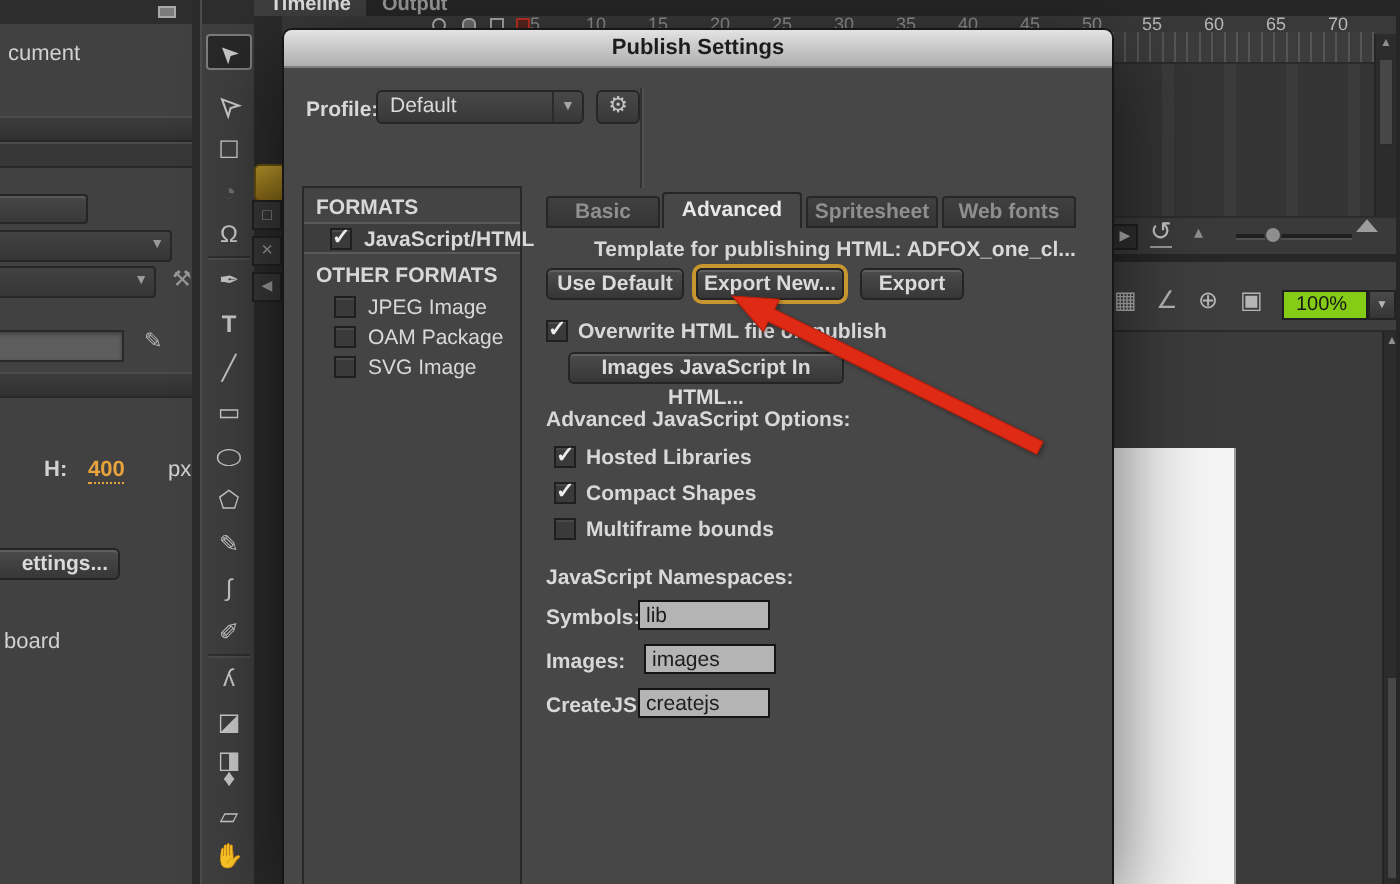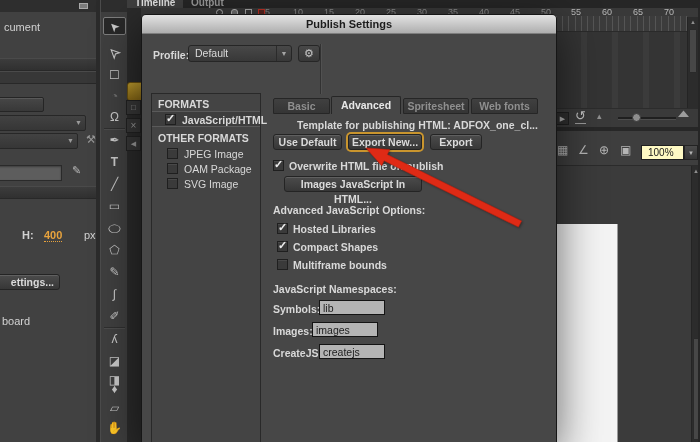--- a/index.html
+++ b/index.html
@@ -49,21 +49,21 @@
   .sbar .arr{position:absolute;left:0;width:100%;text-align:center;color:#8f8f8f;font-size:6px;}
   .sthumb{position:absolute;background:#474747;border:1px solid #2a2a2a;border-radius:1px;}
   #tl-bottom{left:548px;top:108px;width:152px;height:19px;background:#3a3a3a;border-top:1px solid #2c2c2c;}
   .tlb-btn{background:#2f2f2f;border:1px solid #1f1f1f;color:#b0b0b0;text-align:center;}
   #tl-slider-track{left:618px;top:117px;width:58px;height:3px;background:#1f1f1f;border-bottom:1px solid #4e4e4e;}
   #tl-slider-thumb{left:632px;top:113px;width:9px;height:9px;border-radius:50%;background:#8e8e8e;border:1px solid #3a3a3a;}
   #divider1{left:540px;top:127px;width:160px;height:4px;background:#272727;}
   
   #editbar{left:556px;top:131px;width:144px;height:35px;background:#3e3e3e;border-bottom:1px solid #2b2b2b;}
   .ebico{top:143px;color:#b5b5b5;font-size:12px;}
-  #zoomfield{left:641px;top:145px;width:43px;height:15px;background:#fef9c3;border:1px solid #1f1f1f;
+  #zoomfield{left:641px;top:145px;width:43px;height:15px;background:#84cc16;border:1px solid #1f1f1f;
      color:#181818;font-size:10px;line-height:13px;padding-left:6px;}
   #zoomdd{left:684px;top:145px;width:14px;height:15px;background:linear-gradient(#4a4a4a,#353535);
      border:1px solid #232323;color:#b5b5b5;font-size:6px;text-align:center;line-height:14px;}
   #pasteboard{left:556px;top:166px;width:144px;height:276px;background:#3b3b3b;}
   #stage{left:542px;top:224px;width:76px;height:218px;background:linear-gradient(90deg,#d8d8d8,#f4f4f4 14px);border-right:1px solid #9a9a9a;}
   #rightedge{left:698px;top:0;width:2px;height:442px;background:#262626;}
   
   #dialog{left:141px;top:14px;width:416px;height:430px;background:#474747;border:1px solid #161616;
      border-radius:5px 5px 0 0;box-shadow:0 12px 45px rgba(0,0,0,.6);z-index:10;}
   #dlg-title{left:0;top:0;width:100%;height:19px;background:linear-gradient(#e3e3e3,#aeaeae);
@@ -269,20 +269,20 @@
   <span class="cb checked abs" style="left:135px;top:226px;"></span>
   <span class="dlbl abs" style="left:151px;top:226px;">Compact Shapes</span>
   <span class="cb abs" style="left:135px;top:244px;"></span>
   <span class="dlbl abs" style="left:151px;top:244px;">Multiframe bounds</span>
 
   <div class="dlbl abs" style="left:131px;top:268px;">JavaScript Namespaces:</div>
 
   <span class="dlbl abs" style="left:131px;top:288px;">Symbols:</span>
   <input class="nsfield abs" style="left: 177px; top: 285px;" value="lib">
   <span class="dlbl abs" style="left:131px;top:310px;">Images:</span>
-  <input class="nsfield abs" style="left: 170px; top: 307px;" value="images">
+  <input class="nsfield abs" style="left: 180px; top: 307px;" value="images">
   <span class="dlbl abs" style="left:131px;top:332px;">CreateJS:</span>
   <input class="nsfield abs" style="left: 177px; top: 329px;" value="createjs">
 </div>
 
 <svg id="arrow-svg" class="abs" width="700" height="442">
   <polygon points="366,148 389.7,149.6 387.3,154.6 521.6,220.9 518.4,227.1 384.1,160.8 381.7,165.8" fill="#df2a15" stroke="#b81f0d" stroke-width="0.6" style="filter:drop-shadow(1px 1px 1px rgba(0,0,0,.35));"></polygon>
 </svg>
 
 </body></html>

